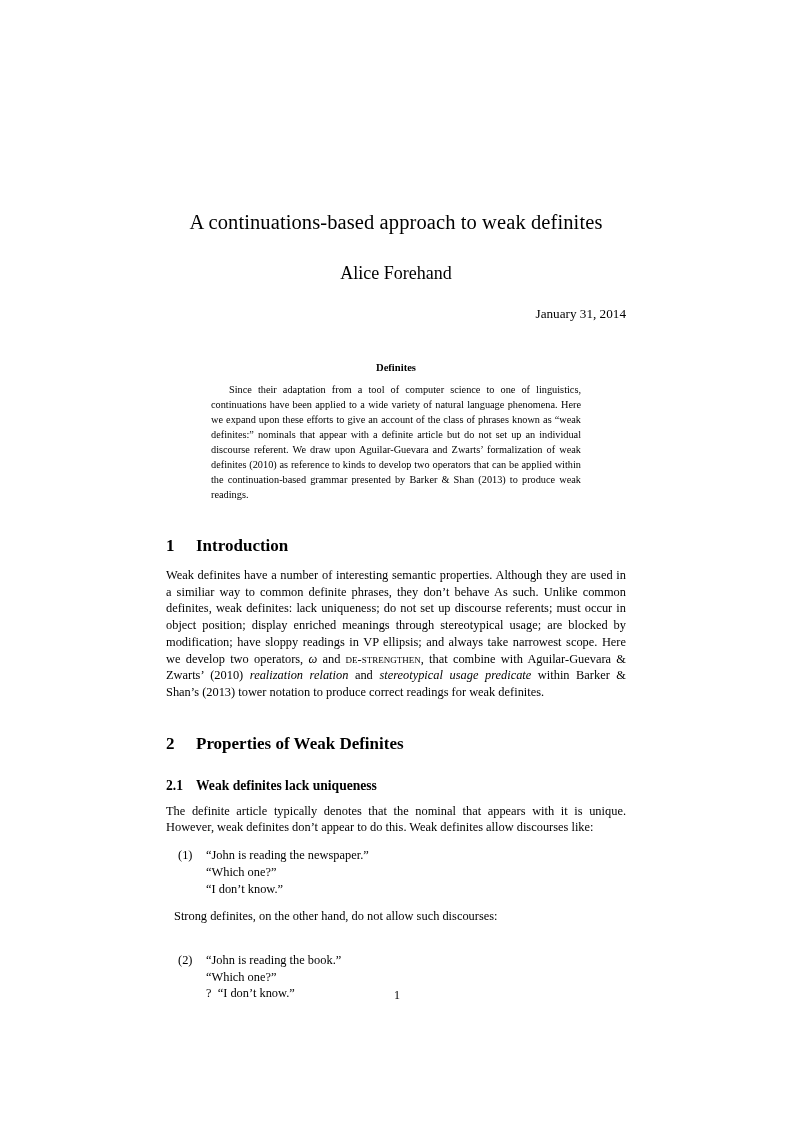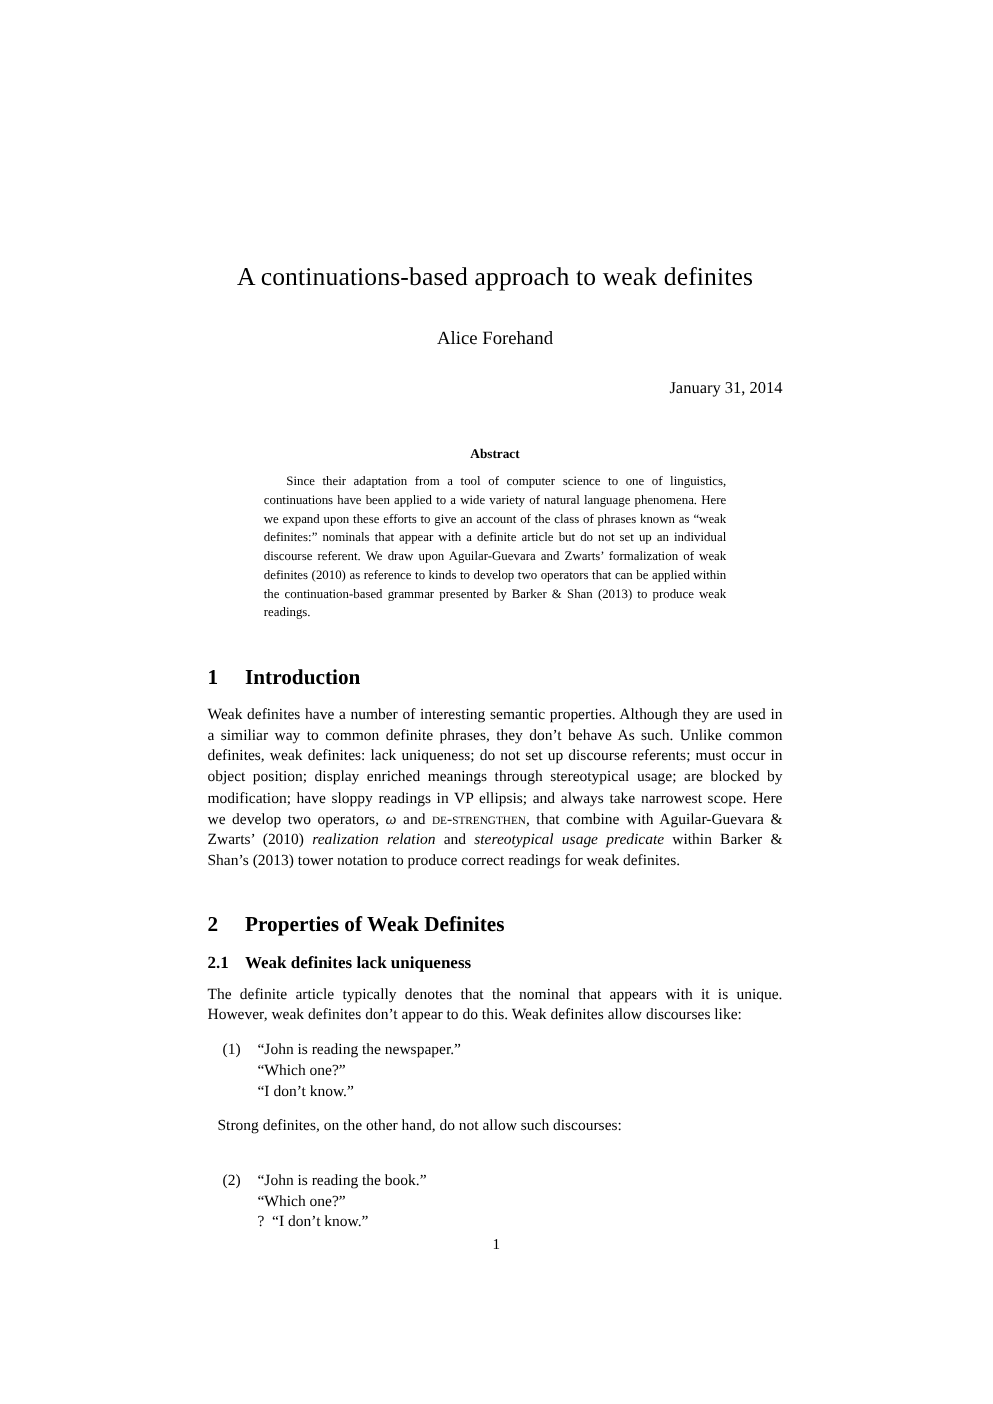--- a/index.html
+++ b/index.html
@@ -31,21 +31,21 @@
   }
   .doc-title {
     font-size: 20.5px;
     text-align: center;
     font-weight: normal;
     letter-spacing: 0.1px;
     margin: 0 0 0 0;
     line-height: 1.2;
   }
   .author {
-    font-size: 15px;
+    font-size: 18px;
     text-align: center;
     margin-top: 28px;
   }
   .date {
     font-size: 13.2px;
     text-align: right;
     margin-top: 22px;
   }
   .abstract-block {
     margin: 40px 45px 0 45px;
@@ -68,21 +68,21 @@
     margin: 33px 0 11px 0;
     line-height: 1.2;
   }
   h2.section .num {
     display: inline-block;
     width: 30px;
   }
   h3.subsection {
     font-size: 13.6px;
     font-weight: bold;
-    margin: 12px 0 8px 0;
+    margin: 24px 0 8px 0;
     line-height: 1.2;
   }
   h3.subsection .num {
     display: inline-block;
     width: 30px;
   }
   p.body {
     font-size: 12.4px;
     line-height: 1.35;
     text-align: justify;
@@ -131,21 +131,21 @@
 <div class="page">
   <div class="content">
 
     <div class="doc-title">A continuations-based approach to weak definites</div>
 
     <div class="author">Alice Forehand</div>
 
     <div class="date">January 31, 2014</div>
 
     <div class="abstract-block">
-      <div class="abstract-heading">Abstract</div>
+      <div class="abstract-heading">Definites</div>
       <div class="abstract-text">Since their adaptation from a tool of computer science to one of linguistics, continuations have been applied to a wide variety of natural language phenomena. Here we expand upon these efforts to give an account of the class of phrases known as “weak definites:” nominals that appear with a definite article but do not set up an individual discourse referent. We draw upon Aguilar-Guevara and Zwarts’ formalization of weak definites (2010) as reference to kinds to develop two operators that can be applied within the continuation-based grammar presented by Barker &amp; Shan (2013) to produce weak readings.</div>
     </div>
 
     <h2 class="section">
       <span class="num">1</span><span>Introduction</span>
     </h2>
 
     <p class="body">Weak definites have a number of interesting semantic properties. Although they are used in a similiar way to common definite phrases, they don’t behave As such. Unlike common definites, weak definites: lack uniqueness; do not set up discourse referents; must occur in object position; display enriched meanings through stereotypical usage; are blocked by modification; have sloppy readings in VP ellipsis; and always take narrowest scope. Here we develop two operators, <span class="it">ω</span> and <span class="sc">de-strengthen</span>, that combine with Aguilar-Guevara &amp; Zwarts’ (2010) <span class="it">realization relation</span> and <span class="it">stereotypical usage predicate</span> within Barker &amp; Shan’s (2013) tower notation to produce correct readings for weak definites.</p>
 
     <h2 class="section">

